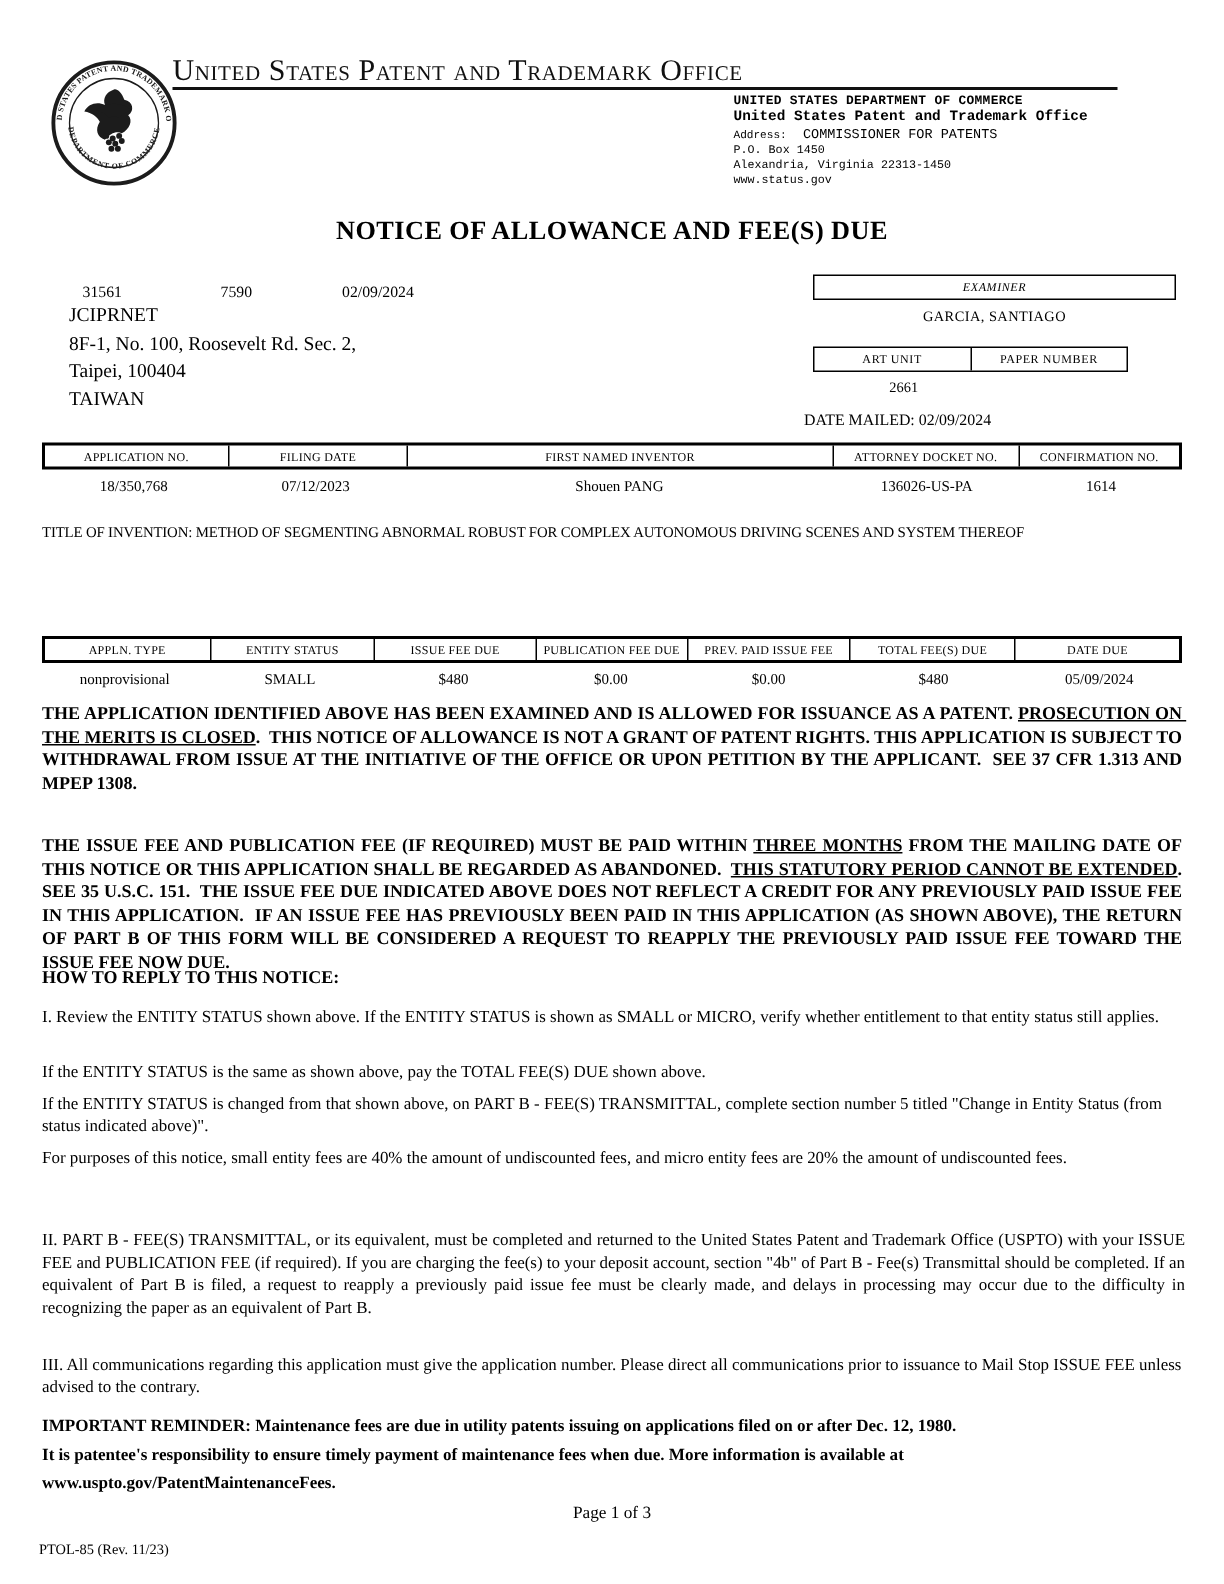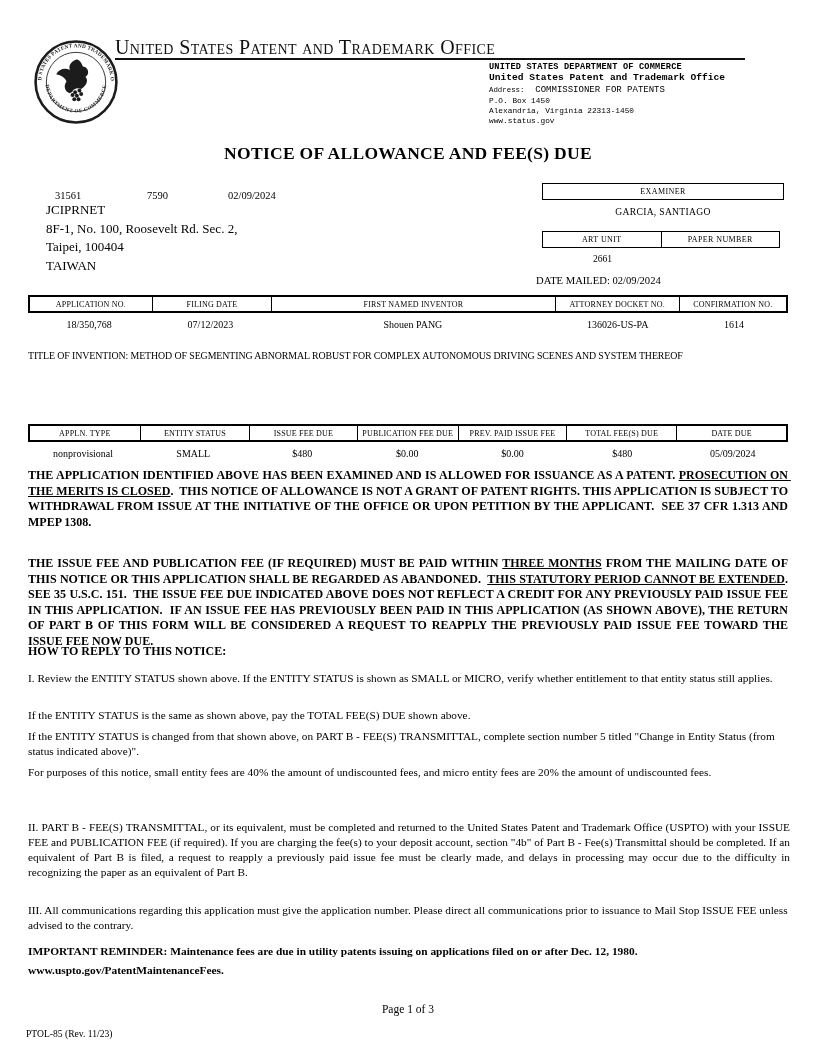--- a/index.html
+++ b/index.html
@@ -32,23 +32,23 @@
 
   
   .mail-num { top:190px; font-size:10.5px; }
   .recipient { left:46px; top:201px; font-size:13px; line-height:18.6px; }
 
   
   .label-box {
     border:1.5px solid #000; display:flex; align-items:center; justify-content:center;
     font-size:8px; letter-spacing:0.4px;
   }
-  .examiner-box { left:542px; top:183px; width:242px; height:17px; }
+  .examiner-box { left:542px; top:183px; width:242px; height:17px;font-style:italic; }
   .examiner-name { left:542px; top:206px; width:242px; text-align:center; font-size:9.6px; letter-spacing:0.3px; }
-  .unit-boxes { left:542px; top:231px; width:238px; height:17px; display:flex; border:1.5px solid #000; }
+  .unit-boxes { left:542px; top:231px; width:210px; height:17px; display:flex; border:1.5px solid #000; }
   .unit-cell { flex:1; display:flex; align-items:center; justify-content:center; font-size:8px; letter-spacing:0.4px; }
   .unit-cell + .unit-cell { border-left:1.5px solid #000; }
   .art-unit-value { left:542px; top:253px; width:121px; text-align:center; font-size:9.6px; }
   .paper-number-value { left:663px; top:253px; width:121px; text-align:center; font-size:9.6px; }
   .date-mailed { left:536px; top:275px; font-size:10.6px; }
 
   
   .htable { left:28px; width:760px; }
   .htable .hrow { display:flex; border:2px solid #000; border-top-width:2.6px; height:18px; }
   .htable .hcell {
@@ -207,19 +207,20 @@
   <div class="abs how-heading">HOW TO REPLY TO THIS NOTICE:</div>
   <div class="abs body-para p-i1">I. Review the ENTITY STATUS shown above. If the ENTITY STATUS is shown as SMALL or MICRO, verify whether entitlement to that entity status still applies.</div>
   <div class="abs body-para p-i2">If the ENTITY STATUS is the same as shown above, pay the TOTAL FEE(S) DUE shown above.</div>
   <div class="abs body-para p-i3">If the ENTITY STATUS is changed from that shown above, on PART B - FEE(S) TRANSMITTAL, complete section number 5 titled "Change in Entity Status (from status indicated above)".</div>
   <div class="abs body-para p-i4">For purposes of this notice, small entity fees are 40% the amount of undiscounted fees, and micro entity fees are 20% the amount of undiscounted fees.</div>
   <div class="abs body-para p-ii">II. PART B - FEE(S) TRANSMITTAL, or its equivalent, must be completed and returned to the United States Patent and Trademark Office (USPTO) with your ISSUE FEE and PUBLICATION FEE (if required). If you are charging the fee(s) to your deposit account, section "4b" of Part B - Fee(s) Transmittal should be completed. If an equivalent of Part B is filed, a request to reapply a previously paid issue fee must be clearly made, and delays in processing may occur due to the difficulty in recognizing the paper as an equivalent of Part B.</div>
   <div class="abs body-para p-iii">III. All communications regarding this application must give the application number. Please direct all communications prior to issuance to Mail Stop ISSUE FEE unless advised to the contrary.</div>
 
   <div class="abs reminder">
     <div>IMPORTANT REMINDER: Maintenance fees are due in utility patents issuing on applications filed on or after Dec. 12, 1980.</div>
+    <div>It is patentee's responsibility to ensure timely payment of maintenance fees when due. More information is available at</div>
     <div>www.uspto.gov/PatentMaintenanceFees.</div>
   </div>
 
   <div class="abs page-num">Page 1 of 3</div>
   <div class="abs form-num">PTOL-85 (Rev. 11/23)</div>
 
 </div>
 
 </body></html>

